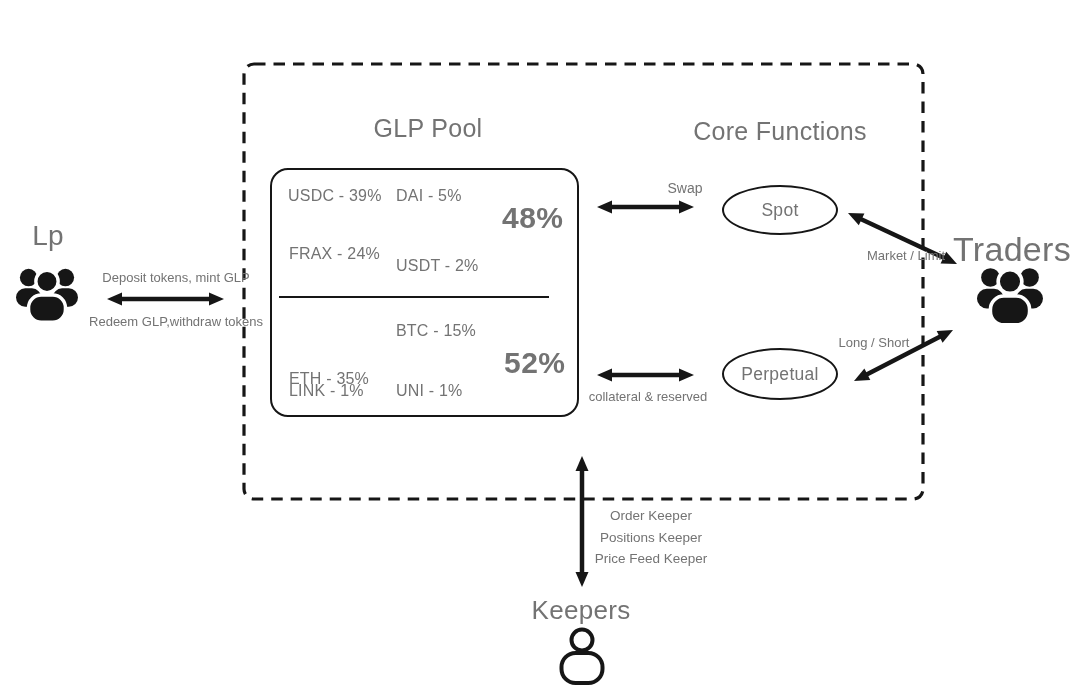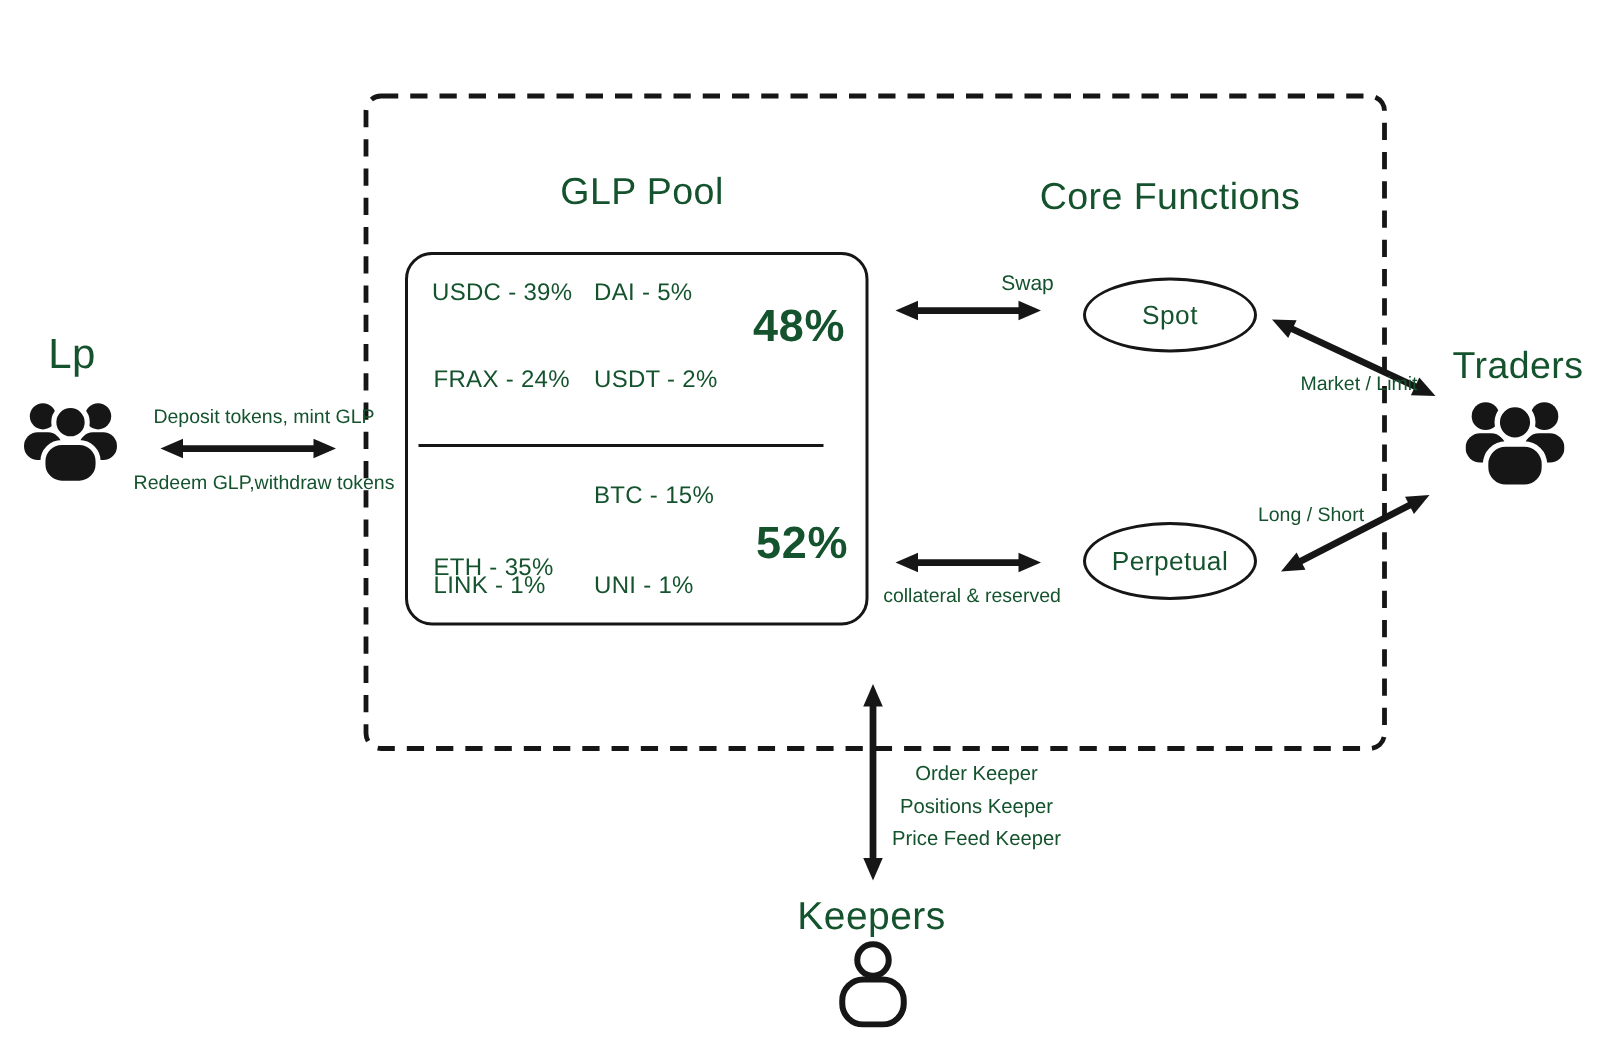--- a/index.html
+++ b/index.html
@@ -1,18 +1,18 @@
 <!DOCTYPE html>
 <html><head>
 <meta charset="utf-8">
 <style>
   html,body{margin:0;padding:0;background:#fff;}
   #canvas{
     position:relative;width:1080px;height:697px;background:#fff;overflow:hidden;
-    font-family:"Liberation Sans","DejaVu Sans",sans-serif;color:#14532d;
+    font-family:"Liberation Sans","DejaVu Sans",sans-serif;color:#737373;
   }
   .abs{position:absolute;}
   .ctr{transform:translateX(-50%);white-space:nowrap;}
   svg.layer{position:absolute;left:0;top:0;z-index:1;}
   .txt{z-index:3;white-space:nowrap;}
   .title{font-size:25px;letter-spacing:.3px;}
   .token{font-size:16px;letter-spacing:.2px;}
   .share{font-size:30px;font-weight:600;letter-spacing:.5px;}
   .small{font-size:13px;}
   .actor{font-size:26px;letter-spacing:.3px;}
@@ -78,21 +78,21 @@
   <div class="abs ctr txt title" style="left:428px;top:114px;">GLP Pool</div>
   <div class="abs ctr txt title" style="left:780px;top:117px;">Core Functions</div>
 
   <div class="poolbox" style="left:270px;top:168px;width:305px;height:245px;"></div>
   <div class="divider" style="left:279px;top:296px;width:270px;"></div>
 
   <div class="abs txt token" style="left:288px;top:187px;">USDC - 39%</div>
   <div class="abs txt token" style="left:396px;top:187px;">DAI - 5%</div>
   <div class="abs txt share" style="left:502px;top:201px;">48%</div>
   <div class="abs txt token" style="left:289px;top:245px;">FRAX - 24%</div>
-  <div class="abs txt token" style="left:396px;top:245px;">USDT - 2%</div>
+  <div class="abs txt token" style="left:396px;top:257px;">USDT - 2%</div>
 
   <div class="abs txt token" style="left:289px;top:322px;margin-top:48px;">ETH - 35%</div>
   <div class="abs txt token" style="left:396px;top:322px;">BTC - 15%</div>
   <div class="abs txt share" style="left:504px;top:346px;">52%</div>
   <div class="abs txt token" style="left:289px;top:382px;">LINK - 1%</div>
   <div class="abs txt token" style="left:396px;top:382px;">UNI - 1%</div>
 
   <div class="node" style="left:722px;top:185px;width:112px;height:46px;">
     <span>Spot</span>
   </div>
@@ -120,21 +120,21 @@
         <circle cx="13" cy="12" r="9"></circle>
         <circle cx="51" cy="12" r="9"></circle>
         <rect x="0" y="23" width="26" height="19" rx="9.5"></rect>
         <rect x="38" y="23" width="26" height="19" rx="9.5"></rect>
         <circle cx="32" cy="16" r="11.5" stroke="#fff" stroke-width="3.5"></circle>
         <rect x="13" y="30" width="38" height="28" rx="13" stroke="#fff" stroke-width="3.5"></rect>
       </g>
     </svg>
   </div>
 
-  <div class="abs ctr txt actor" style="left:1012px;top:230px;font-size:25px;">Traders</div>
+  <div class="abs ctr txt actor" style="left:1012px;top:230px;font-size:34px;">Traders</div>
   <div class="abs icon" style="left:977px;top:265px;">
     <svg width="66" height="62" viewBox="0 0 64 60">
       <g fill="#161616">
         <circle cx="13" cy="12" r="9"></circle>
         <circle cx="51" cy="12" r="9"></circle>
         <rect x="0" y="23" width="26" height="19" rx="9.5"></rect>
         <rect x="38" y="23" width="26" height="19" rx="9.5"></rect>
         <circle cx="32" cy="16" r="11.5" stroke="#fff" stroke-width="3.5"></circle>
         <rect x="13" y="30" width="38" height="28" rx="13" stroke="#fff" stroke-width="3.5"></rect>
       </g>

